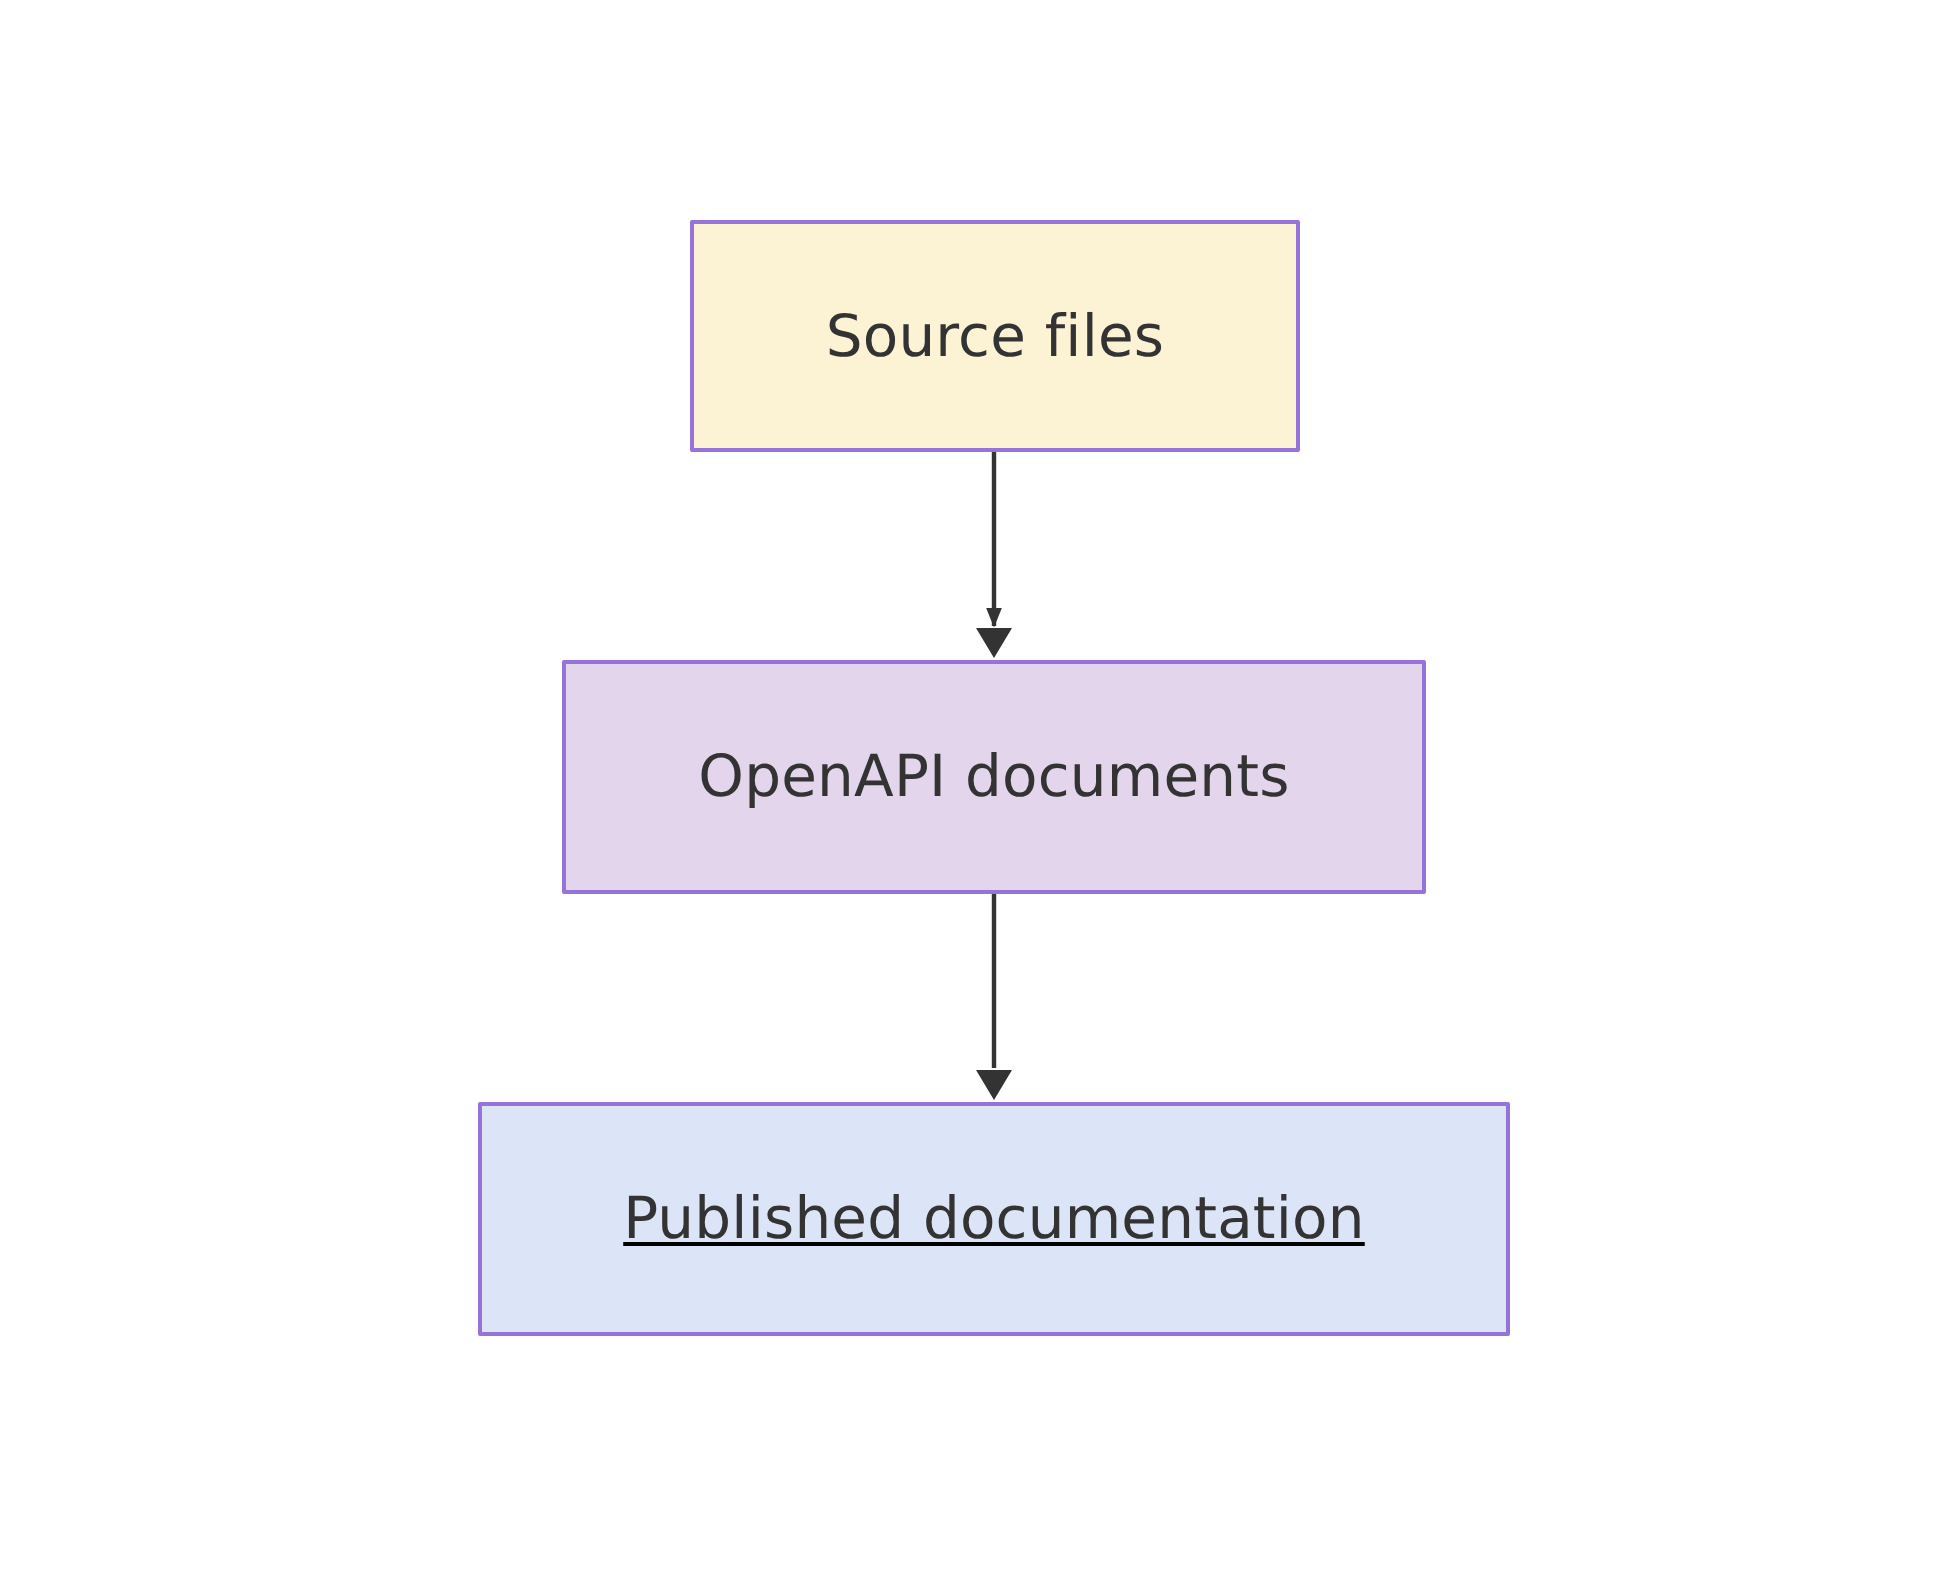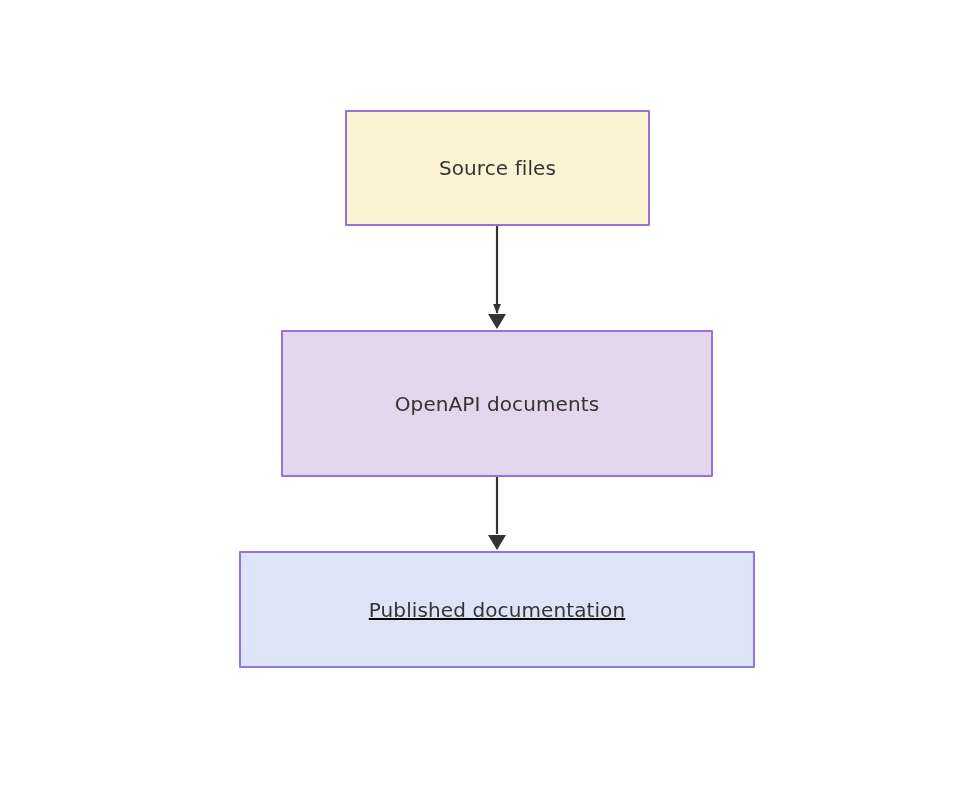--- a/index.html
+++ b/index.html
@@ -27,42 +27,42 @@
     box-sizing: border-box;
     display: flex;
     align-items: center;
     justify-content: center;
     border-style: solid;
     border-width: 2px;
     border-radius: 1px;
   }
 
   .flow-node-label {
-    font-size: 20px;
+    font-size: 29px;
     line-height: 1.2;
     color: #333333;
     letter-spacing: 0.1px;
     white-space: nowrap;
     text-align: center;
     font-weight: 400;
   }
 
   
   #node-source-files {
     left: 345px;
     top: 110px;
     width: 305px;
     height: 116px;
   }
 
   #node-openapi-documents {
     left: 281px;
     top: 330px;
     width: 432px;
-    height: 147px;
+    height: 117px;
   }
 
   #node-published-documentation {
     left: 239px;
     top: 551px;
     width: 516px;
     height: 117px;
     text-decoration: underline;
   }
 

